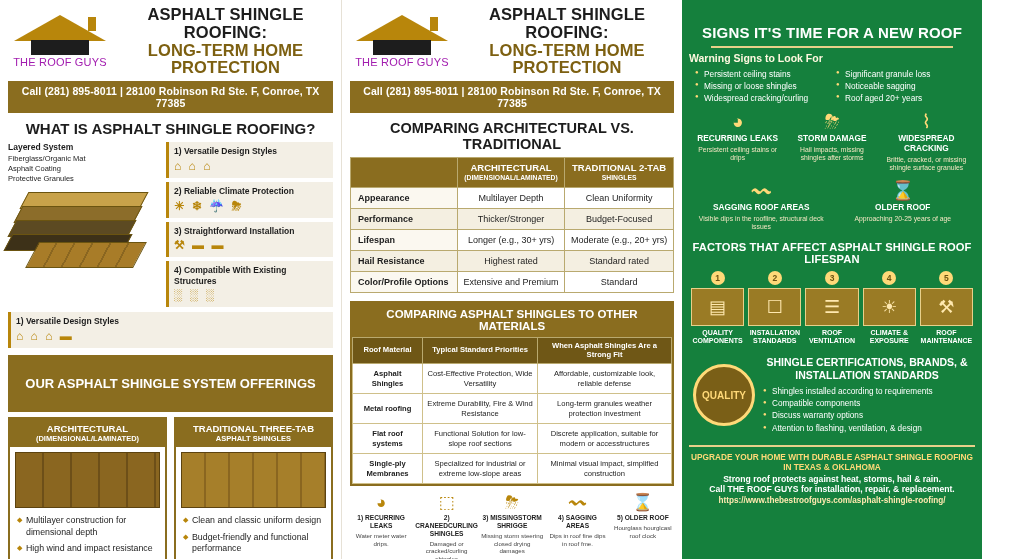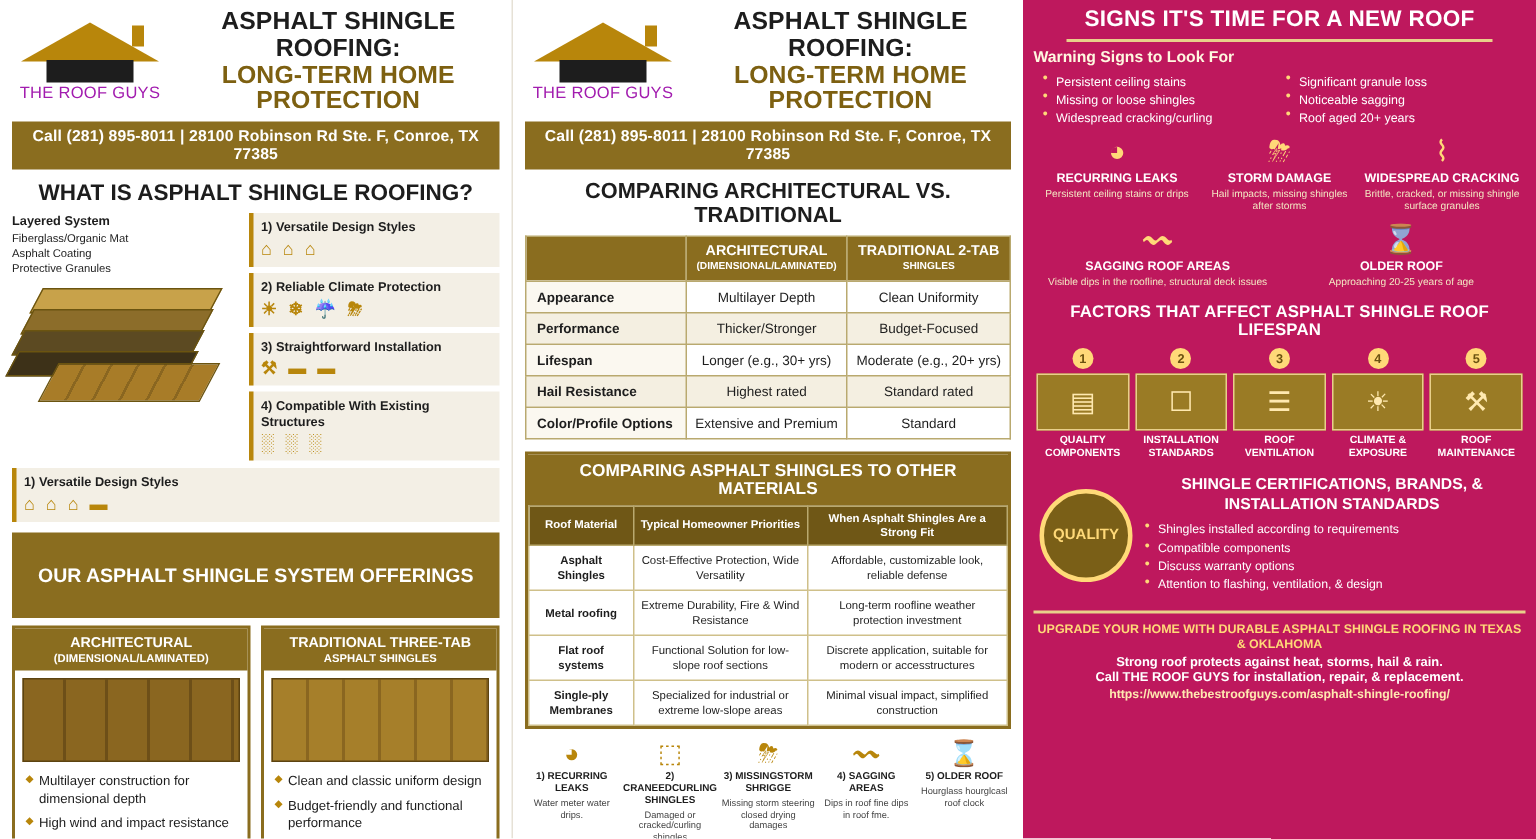--- a/index.html
+++ b/index.html
@@ -6,21 +6,21 @@
   body {
     width: 1024px; height: 559px;
     font-family: "Liberation Sans", sans-serif;
     background: #ffffff;
     overflow: hidden;
   }
   .page { display: flex; width: 1024px; height: 559px; }
   .col { position: relative; }
   .col1 { width: 341px; background: #ffffff; padding: 6px 8px; }
   .col2 { width: 341px; background: #ffffff; padding: 6px 8px; border-left: 1px solid #e6e1d6; }
-  .col3 { width: 342px; background: #be185d; padding: 2px 7px; }
+  .col3 { width: 300px; background: #15803d; padding: 22px 7px; }
 
   
   .brand-row { display: flex; align-items: center; gap: 6px; }
   .logo { width: 104px; flex: 0 0 104px; text-align: center; }
   .logo-house { position: relative; height: 40px; }
   .roof {
     width: 0; height: 0; margin: 0 auto;
     border-left: 46px solid transparent;
     border-right: 46px solid transparent;
     border-bottom: 26px solid #b8860b;
@@ -388,34 +388,34 @@
         </tr>
       </tbody>
     </table>
 
     <div class="mat-wrap">
       <div class="mat-title">COMPARING ASPHALT SHINGLES TO OTHER MATERIALS</div>
       <table class="mat">
         <thead>
           <tr>
             <th>Roof Material</th>
-            <th>Typical Homeowner Priorities</th>
+            <th>Typical Standard Priorities</th>
             <th>When Asphalt Shingles Are a Strong Fit</th>
           </tr>
         </thead>
         <tbody>
           <tr>
             <td class="rowhd">Asphalt Shingles</td>
             <td>Cost-Effective Protection, Wide Versatility</td>
             <td>Affordable, customizable look, reliable defense</td>
           </tr>
           <tr>
             <td class="rowhd">Metal roofing</td>
             <td>Extreme Durability, Fire &amp; Wind Resistance</td>
-            <td>Long-term roofline weather protection investment</td>
+            <td>Long-term granules weather protection investment</td>
           </tr>
           <tr>
             <td class="rowhd">Flat roof systems</td>
             <td>Functional Solution for low-slope roof sections</td>
             <td>Discrete application, suitable for modern or accesstructures</td>
           </tr>
           <tr>
             <td class="rowhd">Single-ply Membranes</td>
             <td>Specialized for industrial or extreme low-slope areas</td>
             <td>Minimal visual impact, simplified construction</td>

